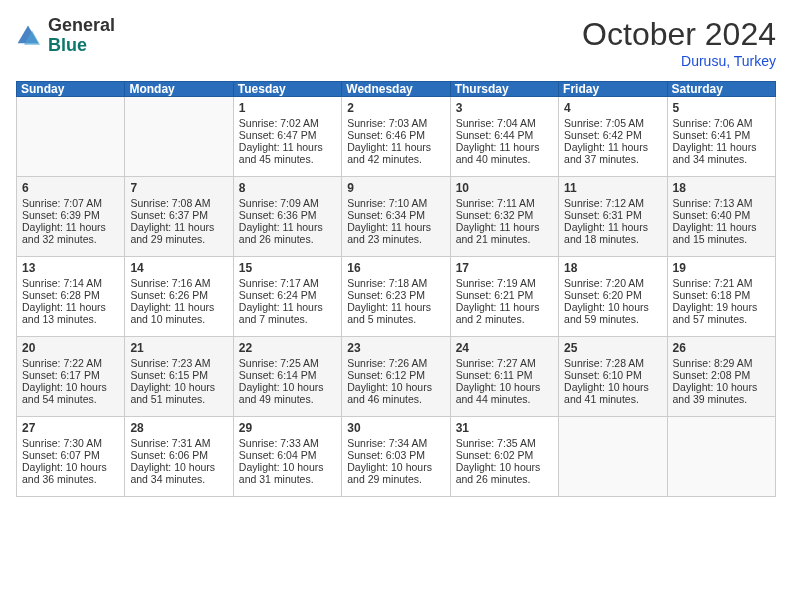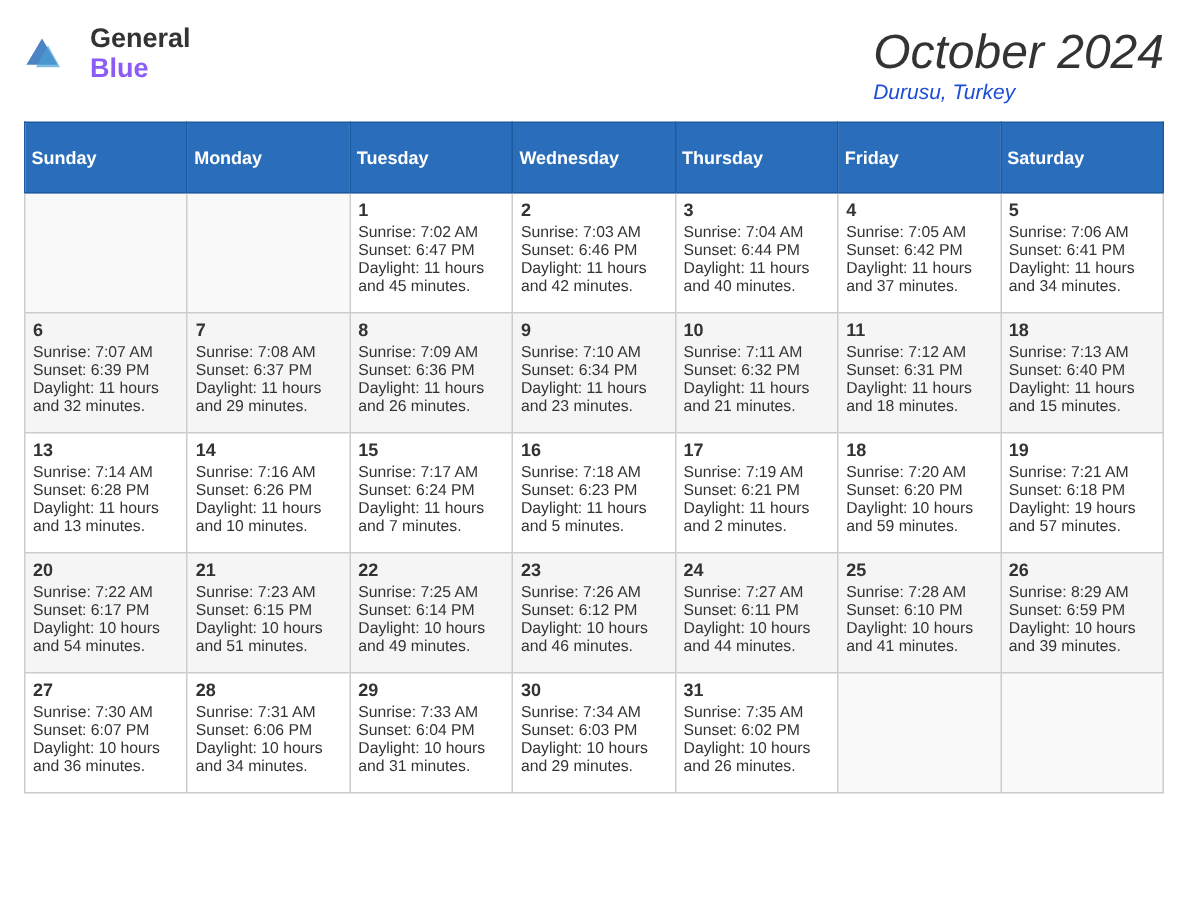--- a/index.html
+++ b/index.html
@@ -12,54 +12,54 @@
     }
     .header {
       display: flex;
       justify-content: space-between;
       align-items: flex-start;
       margin-bottom: 12px;
     }
     .logo {
       display: flex;
       align-items: center;
-      gap: 20px;
+      gap: 8px;
     }
     .logo-text {
       display: flex;
       flex-direction: column;
       line-height: 1.1;
     }
     .logo-icon {
       width: 24px;
       height: 24px;
     }
     .title-block {
-      font-style: italic;
+      text-align: right;
     }
     .month-title {
       font-size: 32px;
       font-weight: normal;
       color: #333;
     }
     .location {
       font-size: 14px;
       color: #1d4ed8;
     }
     table {
       width: 100%;
       border-collapse: collapse;
       table-layout: fixed;
     }
     th {
       background-color: #2a6ebb;
       color: #fff;
       font-size: 12px;
       font-weight: bold;
-      padding: 16px 4px;
+      padding: 0 4px;
       text-align: left;
       border: 1px solid #1e5a9e;
     }
     td {
       border: 1px solid #ccc;
       vertical-align: top;
       padding: 4px 5px;
       font-size: 10.5px;
       color: #333;
       height: 80px;
@@ -82,21 +82,21 @@
 <body>
 
 <div class="header">
   <div class="logo">
     <svg class="logo-icon" viewBox="0 0 30 30" xmlns="http://www.w3.org/2000/svg">
       <polygon points="15,2 28,24 2,24" fill="#2a6ebb" opacity="0.85"></polygon>
       <polygon points="20,8 30,26 10,26" fill="#4a9fd4" opacity="0.7"></polygon>
     </svg>
     <div class="logo-text">
       <span style="font-size:18px;font-weight:bold;color:#333;">General</span>
-      <span style="font-size:18px;font-weight:bold;color:#8b5cf6;">Blue</span>
+      <span style="font-size:18px;font-weight:bold;color:#0f766e;">Blue</span>
     </div>
   </div>
   <div class="title-block">
     <div class="month-title">October 2024</div>
     <div class="location">Durusu, Turkey</div>
   </div>
 </div>
 
 <table>
   <thead>
@@ -266,21 +266,21 @@
         </td>
         <td>
           <span class="day-num">25</span>
           <div>Sunrise: 7:28 AM</div>
           <div>Sunset: 6:10 PM</div>
           <div>Daylight: 10 hours and 41 minutes.</div>
         </td>
         <td>
           <span class="day-num">26</span>
           <div>Sunrise: 8:29 AM</div>
-          <div>Sunset: 6:59 PM</div>
+          <div>Sunset: 2:08 PM</div>
           <div>Daylight: 10 hours and 39 minutes.</div>
         </td>
       </tr>
       <tr>
         <td>
           <span class="day-num">27</span>
           <div>Sunrise: 7:30 AM</div>
           <div>Sunset: 6:07 PM</div>
           <div>Daylight: 10 hours and 36 minutes.</div>
         </td>

